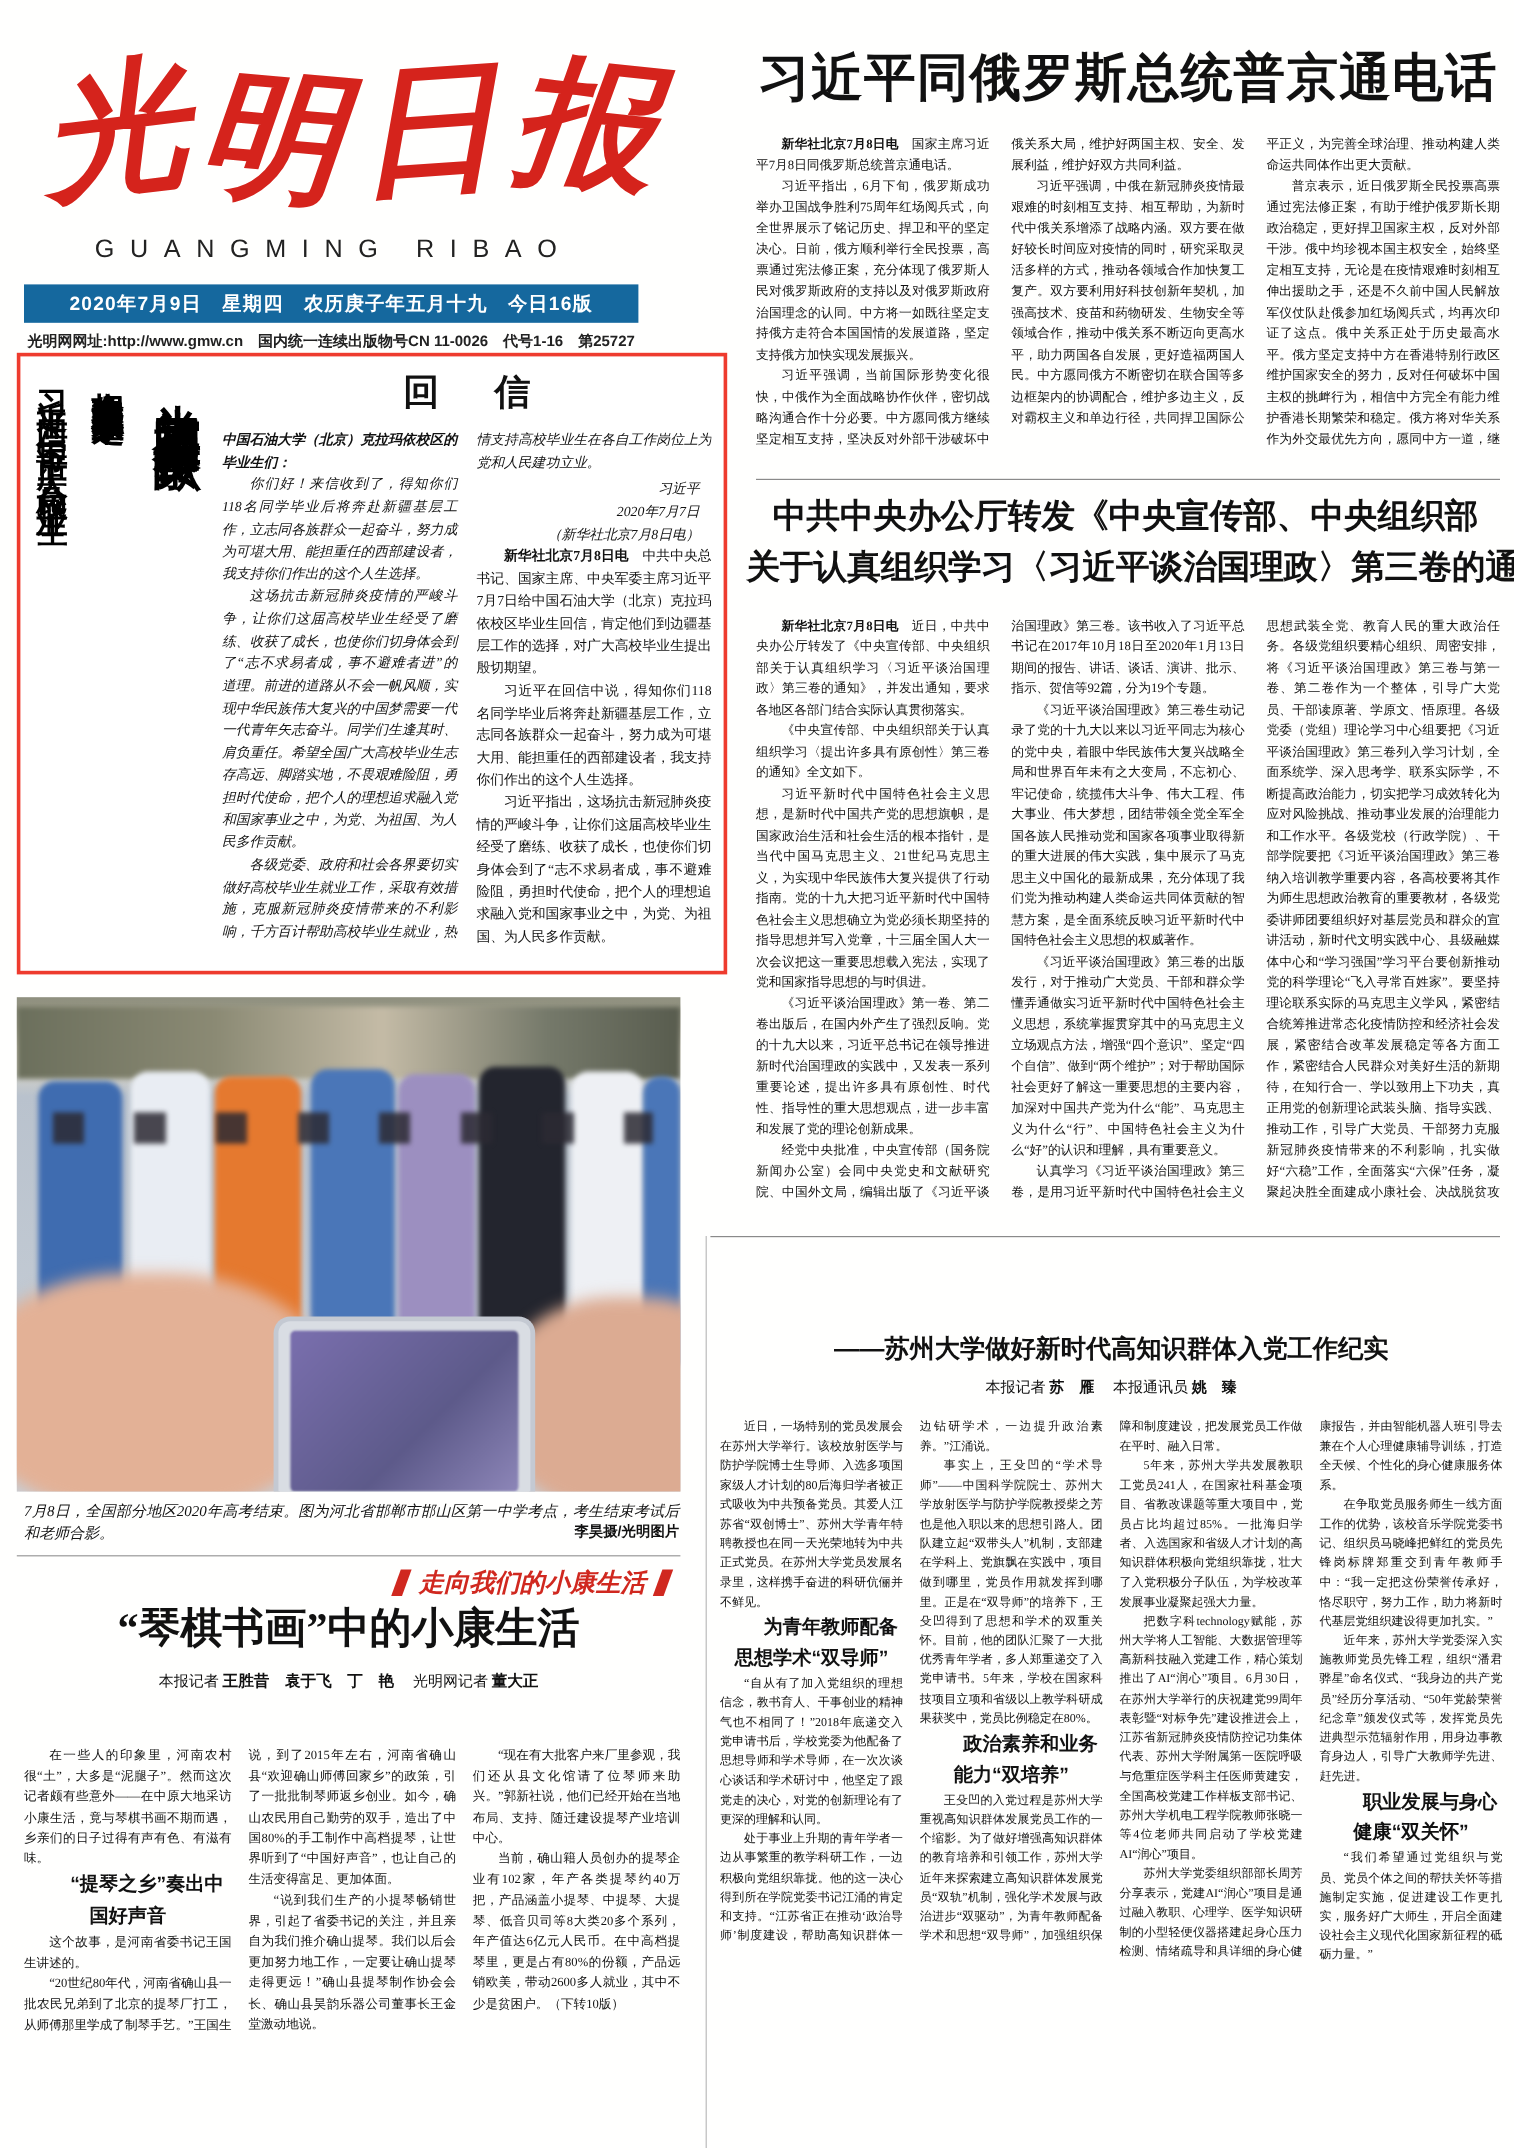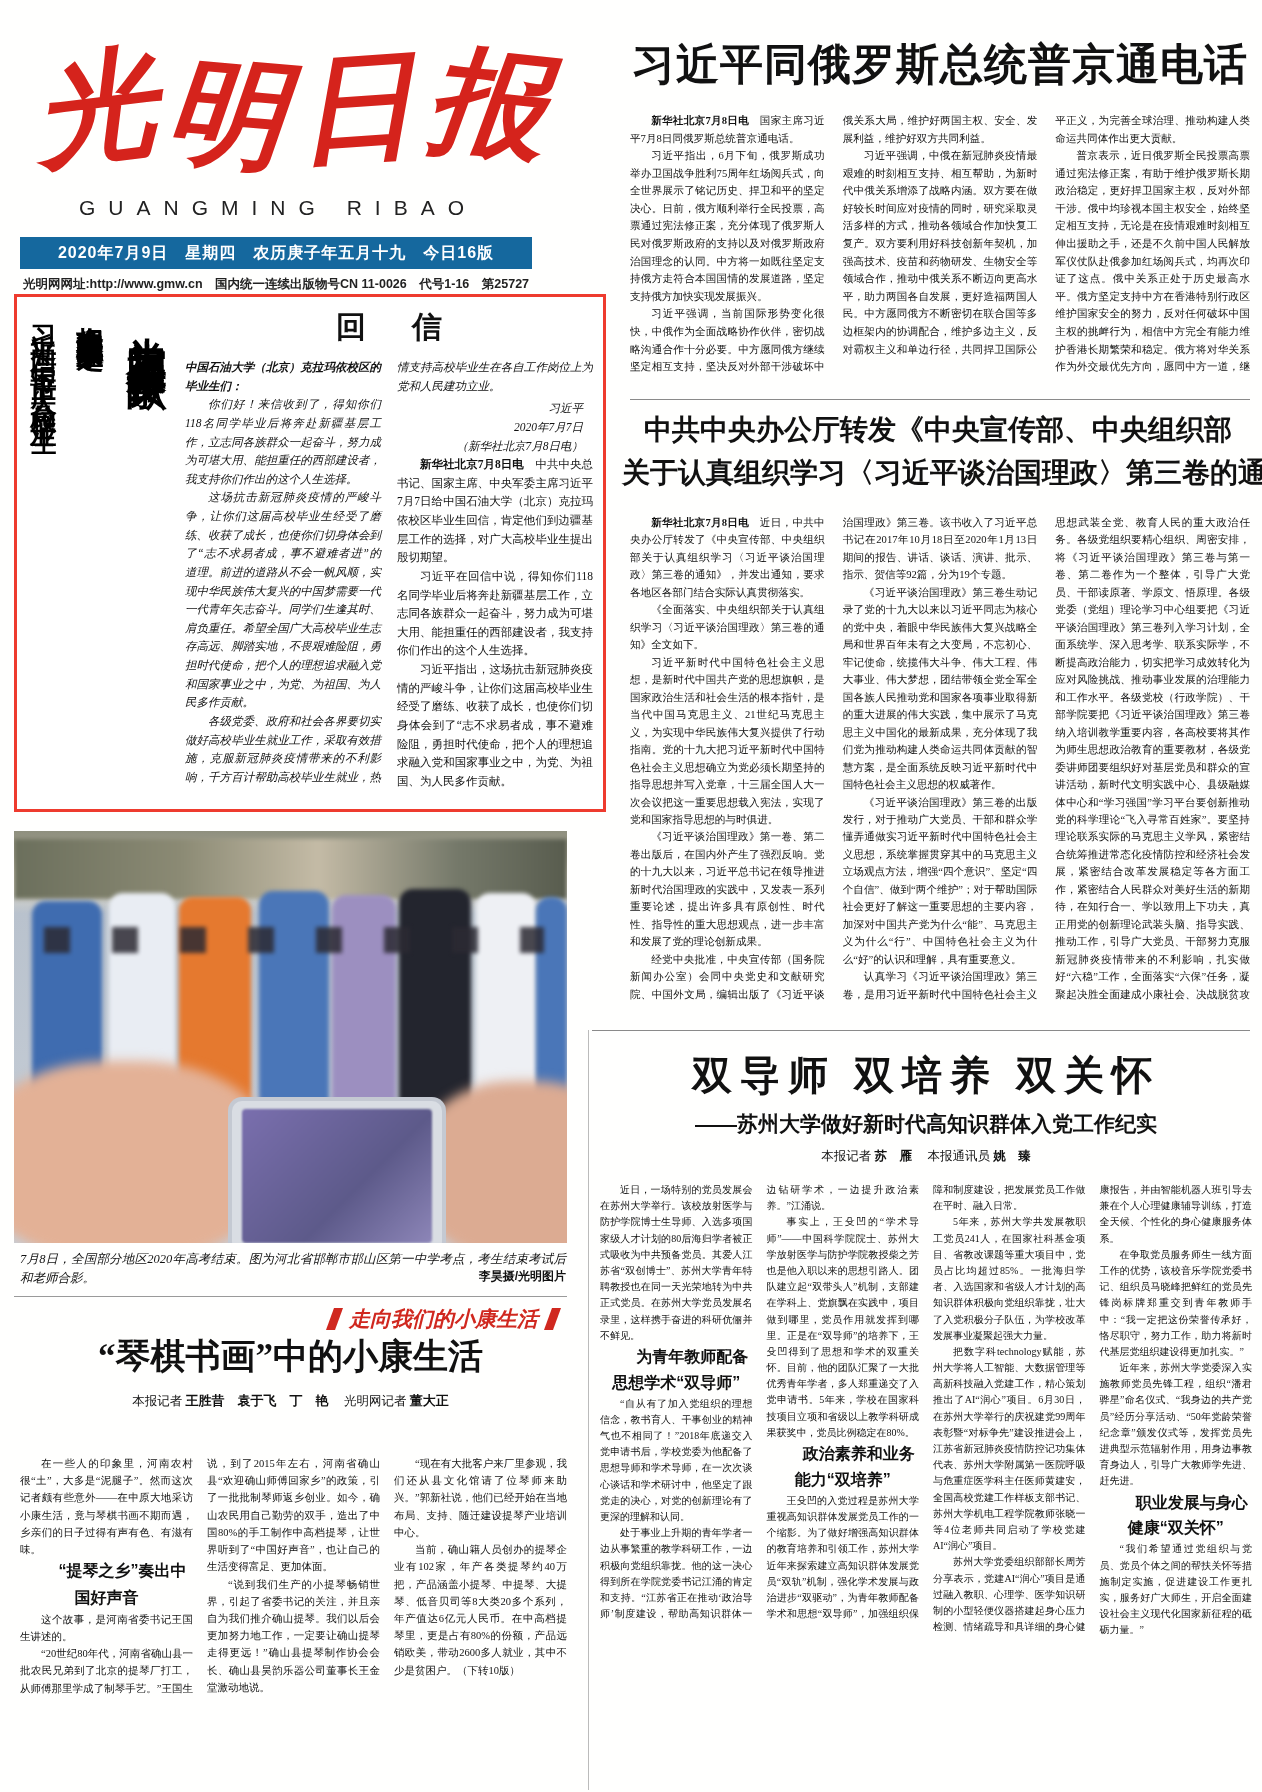--- a/index.html
+++ b/index.html
@@ -186,33 +186,32 @@
       <p>普京表示，近日俄罗斯全民投票高票通过宪法修正案，有助于维护俄罗斯长期政治稳定，更好捍卫国家主权，反对外部干涉。俄中均珍视本国主权安全，始终坚定相互支持，无论是在疫情艰难时刻相互伸出援助之手，还是不久前中国人民解放军仪仗队赴俄参加红场阅兵式，均再次印证了这点。俄中关系正处于历史最高水平。俄方坚定支持中方在香港特别行政区维护国家安全的努力，反对任何破坏中国主权的挑衅行为，相信中方完全有能力维护香港长期繁荣和稳定。俄方将对华关系作为外交最优先方向，愿同中方一道，继续推进两国各领域务实合作，加强在上海合作组织、联合国等框架下的战略沟通协调，维护全球战略稳定与安全。</p>
     </div>
   <div class="abs rule1"></div>
 
   <div class="abs h2">
     <div>中共中央办公厅转发《中央宣传部、中央组织部</div>
     <div>关于认真组织学习〈习近平谈治国理政〉第三卷的通知》</div>
   </div>
   <div class="abs story2">
       <p><b class="lead">新华社北京7月8日电　</b>近日，中共中央办公厅转发了《中央宣传部、中央组织部关于认真组织学习〈习近平谈治国理政〉第三卷的通知》，并发出通知，要求各地区各部门结合实际认真贯彻落实。</p>
-      <p>《全面落实、中央组织部关于认真组织学习〈习近平谈治国理政〉第三卷的通知》全文如下。</p>
+      <p>《中央宣传部、中央组织部关于认真组织学习〈提出许多具有原创性〉第三卷的通知》全文如下。</p>
       <p>习近平新时代中国特色社会主义思想，是新时代中国共产党的思想旗帜，是国家政治生活和社会生活的根本指针，是当代中国马克思主义、21世纪马克思主义，为实现中华民族伟大复兴提供了行动指南。党的十九大把习近平新时代中国特色社会主义思想确立为党必须长期坚持的指导思想并写入党章，十三届全国人大一次会议把这一重要思想载入宪法，实现了党和国家指导思想的与时俱进。</p>
       <p>《习近平谈治国理政》第一卷、第二卷出版后，在国内外产生了强烈反响。党的十九大以来，习近平总书记在领导推进新时代治国理政的实践中，又发表一系列重要论述，提出许多具有原创性、时代性、指导性的重大思想观点，进一步丰富和发展了党的理论创新成果。</p>
       <p>经党中央批准，中央宣传部（国务院新闻办公室）会同中央党史和文献研究院、中国外文局，编辑出版了《习近平谈治国理政》第三卷。该书收入了习近平总书记在2017年10月18日至2020年1月13日期间的报告、讲话、谈话、演讲、批示、指示、贺信等92篇，分为19个专题。</p>
       <p>《习近平谈治国理政》第三卷生动记录了党的十九大以来以习近平同志为核心的党中央，着眼中华民族伟大复兴战略全局和世界百年未有之大变局，不忘初心、牢记使命，统揽伟大斗争、伟大工程、伟大事业、伟大梦想，团结带领全党全军全国各族人民推动党和国家各项事业取得新的重大进展的伟大实践，集中展示了马克思主义中国化的最新成果，充分体现了我们党为推动构建人类命运共同体贡献的智慧方案，是全面系统反映习近平新时代中国特色社会主义思想的权威著作。</p>
       <p>《习近平谈治国理政》第三卷的出版发行，对于推动广大党员、干部和群众学懂弄通做实习近平新时代中国特色社会主义思想，系统掌握贯穿其中的马克思主义立场观点方法，增强“四个意识”、坚定“四个自信”、做到“两个维护”；对于帮助国际社会更好了解这一重要思想的主要内容，加深对中国共产党为什么“能”、马克思主义为什么“行”、中国特色社会主义为什么“好”的认识和理解，具有重要意义。</p>
       <p>认真学习《习近平谈治国理政》第三卷，是用习近平新时代中国特色社会主义思想武装全党、教育人民的重大政治任务。各级党组织要精心组织、周密安排，将《习近平谈治国理政》第三卷与第一卷、第二卷作为一个整体，引导广大党员、干部读原著、学原文、悟原理。各级党委（党组）理论学习中心组要把《习近平谈治国理政》第三卷列入学习计划，全面系统学、深入思考学、联系实际学，不断提高政治能力，切实把学习成效转化为应对风险挑战、推动事业发展的治理能力和工作水平。各级党校（行政学院）、干部学院要把《习近平谈治国理政》第三卷纳入培训教学重要内容，各高校要将其作为师生思想政治教育的重要教材，各级党委讲师团要组织好对基层党员和群众的宣讲活动，新时代文明实践中心、县级融媒体中心和“学习强国”学习平台要创新推动党的科学理论“飞入寻常百姓家”。要坚持理论联系实际的马克思主义学风，紧密结合统筹推进常态化疫情防控和经济社会发展，紧密结合改革发展稳定等各方面工作，紧密结合人民群众对美好生活的新期待，在知行合一、学以致用上下功夫，真正用党的创新理论武装头脑、指导实践、推动工作，引导广大党员、干部努力克服新冠肺炎疫情带来的不利影响，扎实做好“六稳”工作，全面落实“六保”任务，凝聚起决胜全面建成小康社会、决战脱贫攻坚、乘势而上开启全面建设社会主义现代化国家新征程的磅礴力量。</p>
     </div>
 
   <div class="abs rule2"></div>
   <div class="abs vrule"></div>
 
-  <div class="abs ft-title">双导师  双培养  双关怀</div>
   <div class="abs ft-sub">——苏州大学做好新时代高知识群体入党工作纪实</div>
   <div class="abs ft-byline">
     <span>本报记者</span>
     <b>苏　雁</b>　
     <span>本报通讯员</span>
     <b>姚　臻</b>
   </div>
   <div class="abs ft-body">
       <p>近日，一场特别的党员发展会在苏州大学举行。该校放射医学与防护学院博士生导师、入选多项国家级人才计划的80后海归学者被正式吸收为中共预备党员。其爱人江苏省“双创博士”、苏州大学青年特聘教授也在同一天光荣地转为中共正式党员。在苏州大学党员发展名录里，这样携手奋进的科研伉俪并不鲜见。</p>
       <p class="subhead">为青年教师配备思想学术“双导师”</p>

